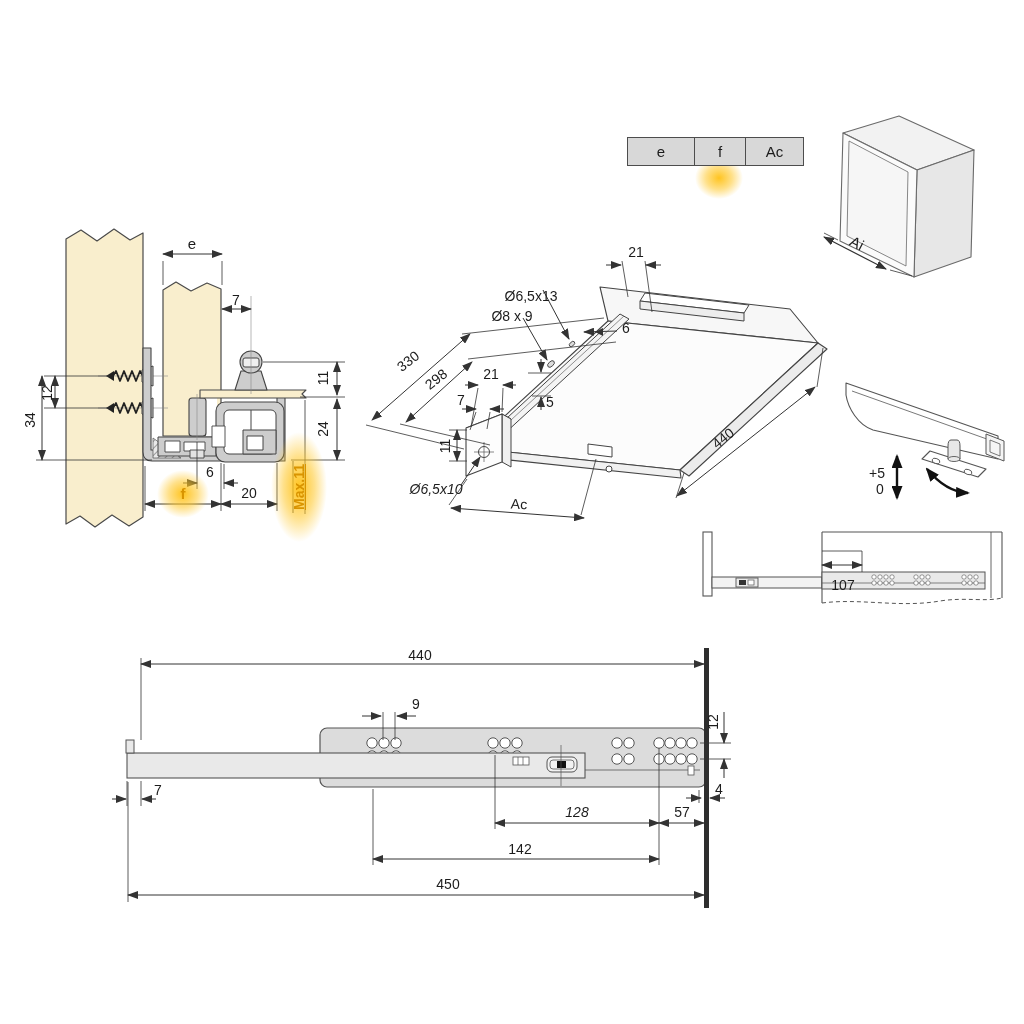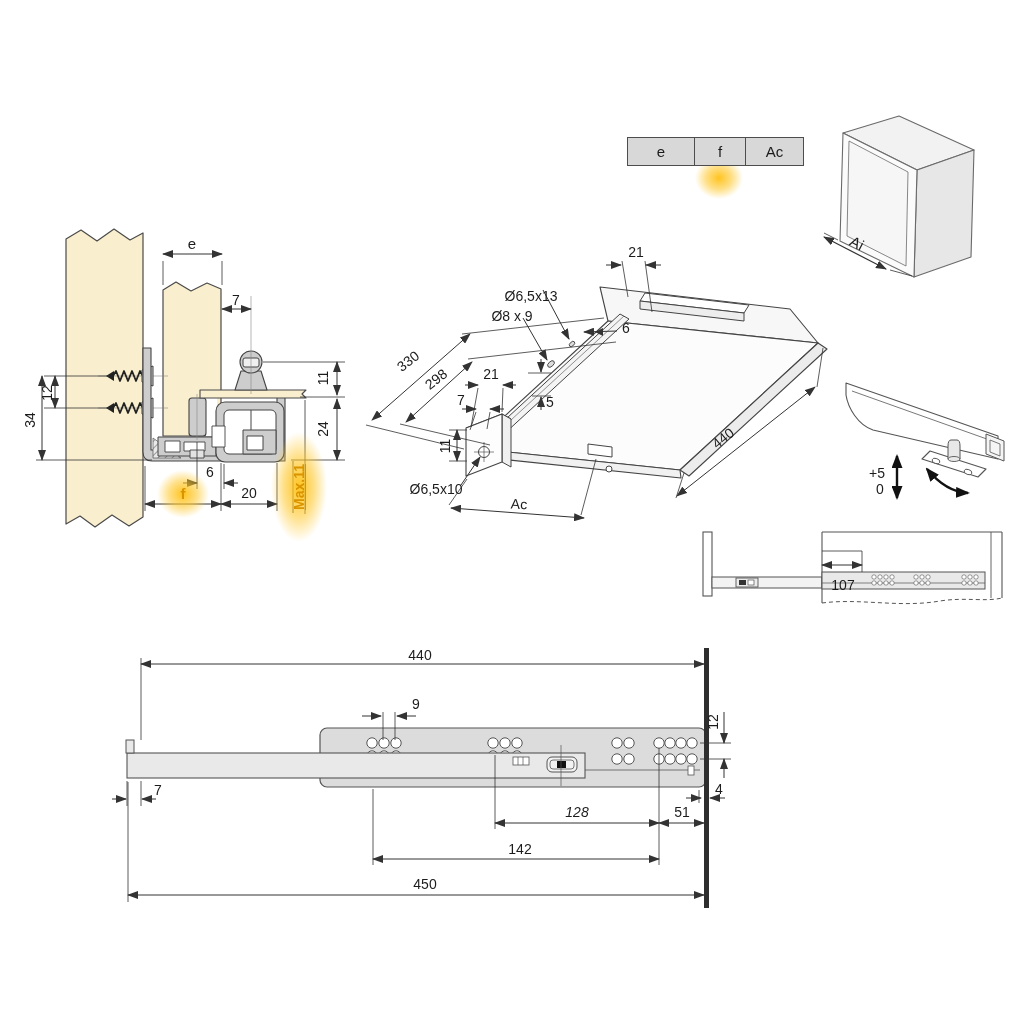--- a/index.html
+++ b/index.html
@@ -357,34 +357,34 @@
 <div class="lbl" style="left:636px;top:252px;">21</div>
 <div class="lbl" style="left:531px;top:268px;margin-top:28px;">Ø6,5x13</div>
 <div class="lbl" style="left:512px;top:316px;">Ø8 x 9</div>
 <div class="lbl" style="left:626px;top:328px;">6</div>
 <div class="lbl" style="left:408px;top:361px;transform:translate(-50%,-50%) rotate(-38deg);">330</div>
 <div class="lbl" style="left:436px;top:379px;transform:translate(-50%,-50%) rotate(-38deg);">298</div>
 <div class="lbl" style="left:491px;top:374px;">21</div>
 <div class="lbl" style="left:461px;top:400px;">7</div>
 <div class="lbl" style="left:550px;top:402px;">5</div>
 <div class="lbl" style="left:445px;top:446px;transform:translate(-50%,-50%) rotate(-90deg);">11</div>
-<div class="lbl" style="left:436px;top:489px;">Ø6,5x10</div>
+<div class="lbl" style="left:436px;top:489px;font-style:italic;">Ø6,5x10</div>
 <div class="lbl" style="left:519px;top:504px;transform:translate(-50%,-50%) rotate(3deg);">Ac</div>
 <div class="lbl" style="left:723px;top:438px;transform:translate(-50%,-50%) rotate(-39deg);">440</div>
 
 <div class="lbl big" style="left:857px;top:243px;transform:translate(-50%,-50%) rotate(27deg);">Ai</div>
 
 <div class="lbl" style="left:877px;top:473px;">+5</div>
 <div class="lbl" style="left:880px;top:489px;">0</div>
 
 <div class="lbl" style="left:843px;top:585px;">107</div>
 
 <div class="lbl" style="left:420px;top:655px;">440</div>
 <div class="lbl" style="left:416px;top:704px;">9</div>
 <div class="lbl" style="left:713px;top:722px;transform:translate(-50%,-50%) rotate(-90deg);">12</div>
 <div class="lbl" style="left:158px;top:790px;">7</div>
 <div class="lbl" style="left:719px;top:789px;">4</div>
-<div class="lbl" style="left:682px;top:812px;">51</div>
+<div class="lbl" style="left:682px;top:812px;">57</div>
 <div class="lbl" style="left:577px;top:812px;font-style:italic;">128</div>
 <div class="lbl" style="left:520px;top:849px;">142</div>
-<div class="lbl" style="left:425px;top:884px;">450</div>
+<div class="lbl" style="left:448px;top:884px;">450</div>
 
 </div>
 
 </body></html>

